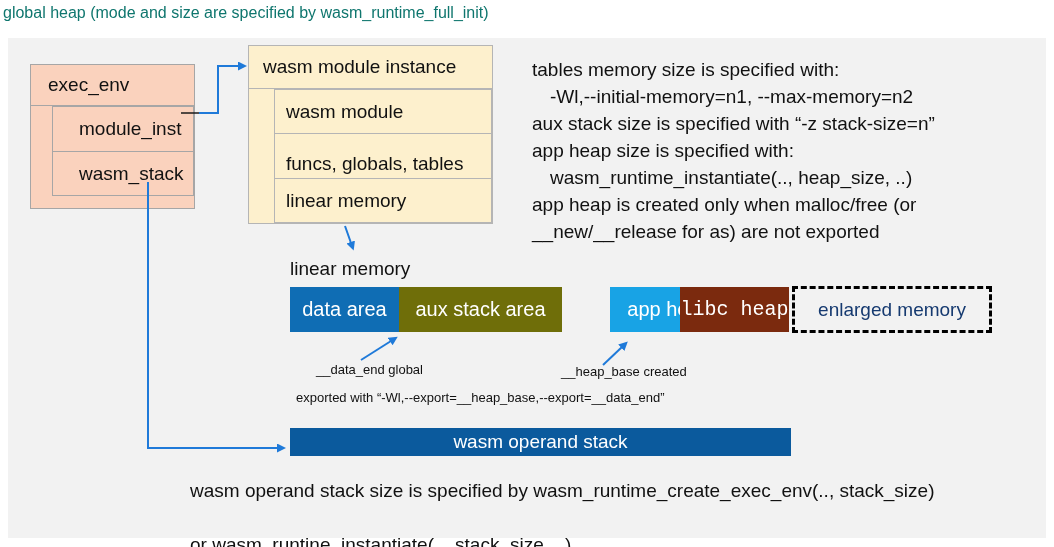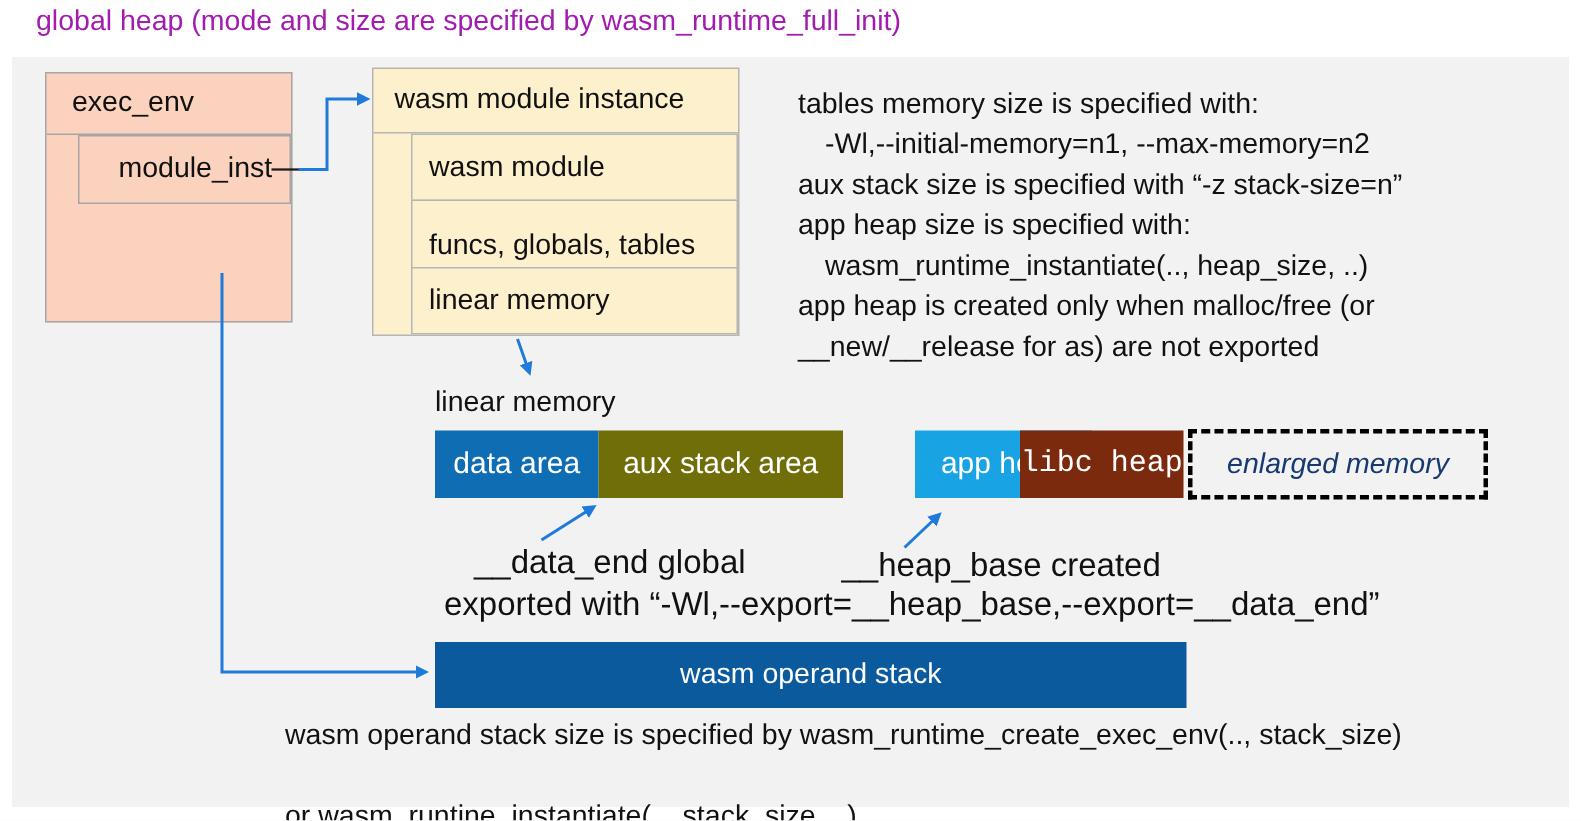--- a/index.html
+++ b/index.html
@@ -8,22 +8,22 @@
     font-family:"Liberation Sans", sans-serif;
     color:#111111;
   }
   #canvas {
     position:relative;
     width:1054px; height:547px;
     background:#ffffff;
     overflow:hidden;
   }
   #title {
-    position:absolute; left:24px; top:4px;
-    font-size:19px; color:#a21caf;
+    position:absolute; left:3px; top:4px;
+    font-size:16px; color:#0f766e;
     white-space:nowrap;
   }
   #panel {
     position:absolute; left:8px; top:38px;
     width:1038px; height:500px;
     background:#f2f2f2;
   }
   .box { position:absolute; border:1px solid #a6a6a6; }
   .box-header {
     position:absolute; left:0; top:0; right:0;
@@ -31,21 +31,21 @@
     font-size:19px; white-space:nowrap;
     border-bottom:1px solid #a6a6a6;
   }
   .row {
     position:absolute; right:0;
     display:flex; align-items:center;
     font-size:19px; white-space:nowrap;
     border:1px solid #a6a6a6;
   }
   
-  #exec-box { left:22px; top:10px; width:165px; height:167px; background:#fad2bd; }
+  #exec-box { left:22px; top:26px; width:165px; height:145px; background:#fad2bd; }
   #exec-box .box-header { height:41px; padding-left:17px; }
   .exec-row { background:#fad2bd; left:21px; padding-left:26px; }
   #exec-row-0 { top:41px; height:46px; }
   #exec-row-1 { top:86px; height:45px; }
   
   #inst-box { left:240px; top:7px; width:245px; height:179px; background:#fdf0cd; border-color:#b5b5b5;padding-left:40px; }
   #inst-box .box-header { height:43px; padding-left:14px; border-color:#b5b5b5; }
   .inst-row { background:#fdf0cd; left:25px; padding-left:11px; border-color:#b5b5b5; }
   #inst-row-0 { top:43px; height:45px; }
   #inst-row-1 { top:87px; height:62px; }
@@ -62,30 +62,30 @@
     color:#ffffff; font-size:20px; white-space:nowrap;
   }
   #seg-data { left:282px; width:109px; background:#0f6db4; }
   #seg-aux  { left:391px; width:163px; background:#6f6e09; }
   #seg-app  { left:554px; width:118px; background:#18a3e5;margin-left:48px; }
   #seg-libc { left:672px; width:109px; background:#7b2a0e; }
   #seg-enlarged {
     position:absolute; left:784px; top:248px; width:200px; height:47px;
     border:3px dashed #000000; background:transparent;
     display:flex; align-items:center; justify-content:center;
-    color:#163a70; font-size:19px; white-space:nowrap;font-style:italic;
+    color:#163a70; font-size:19px; white-space:nowrap;
   }
   
-  .annot { position:absolute; font-size:22px; white-space:nowrap; }
+  .annot { position:absolute; font-size:13px; white-space:nowrap; }
   #annot-data-end { left:308px; top:324px; }
   #annot-heap-base { left:553px; top:326px; }
   #annot-export { left:288px; top:352px; }
   
   #operand-bar {
-    position:absolute; left:282px; top:390px; width:501px; height:44px;
+    position:absolute; left:282px; top:390px; width:501px; height:28px;
     background:#0b5a9d; color:#ffffff; font-size:19px;
     display:flex; align-items:center; justify-content:center; white-space:nowrap;
   }
   #operand-note-1 { position:absolute; left:182px; top:442px; font-size:19px; white-space:nowrap; }
   #operand-note-2 { position:absolute; left:182px; top:469px; font-size:19px; white-space:nowrap;margin-top:27px; }
   
   #arrows {
     position:absolute; left:0; top:0; width:1054px; height:547px;
     pointer-events:none;
   }
@@ -95,20 +95,21 @@
 
 <div id="canvas">
 
   <div id="title">global heap (mode and size are specified by wasm_runtime_full_init)</div>
 
   <div id="panel" style="background-color: rgb(242, 242, 242);">
 
     <div class="box" id="exec-box" style="background-color: rgb(250, 210, 189);">
       <div class="box-header">exec_env</div>
       <div class="row exec-row" id="exec-row-0">module_inst</div>
+      <div class="row exec-row" id="exec-row-1">wasm_stack</div>
     </div>
 
     <div class="box" id="inst-box" style="background-color: rgb(253, 240, 205);">
       <div class="box-header">wasm module instance</div>
       <div class="row inst-row" id="inst-row-0">wasm module</div>
       <div class="row inst-row" id="inst-row-1">funcs, globals, tables</div>
       <div class="row inst-row" id="inst-row-2">linear memory</div>
     </div>
 
     <div id="notes">

